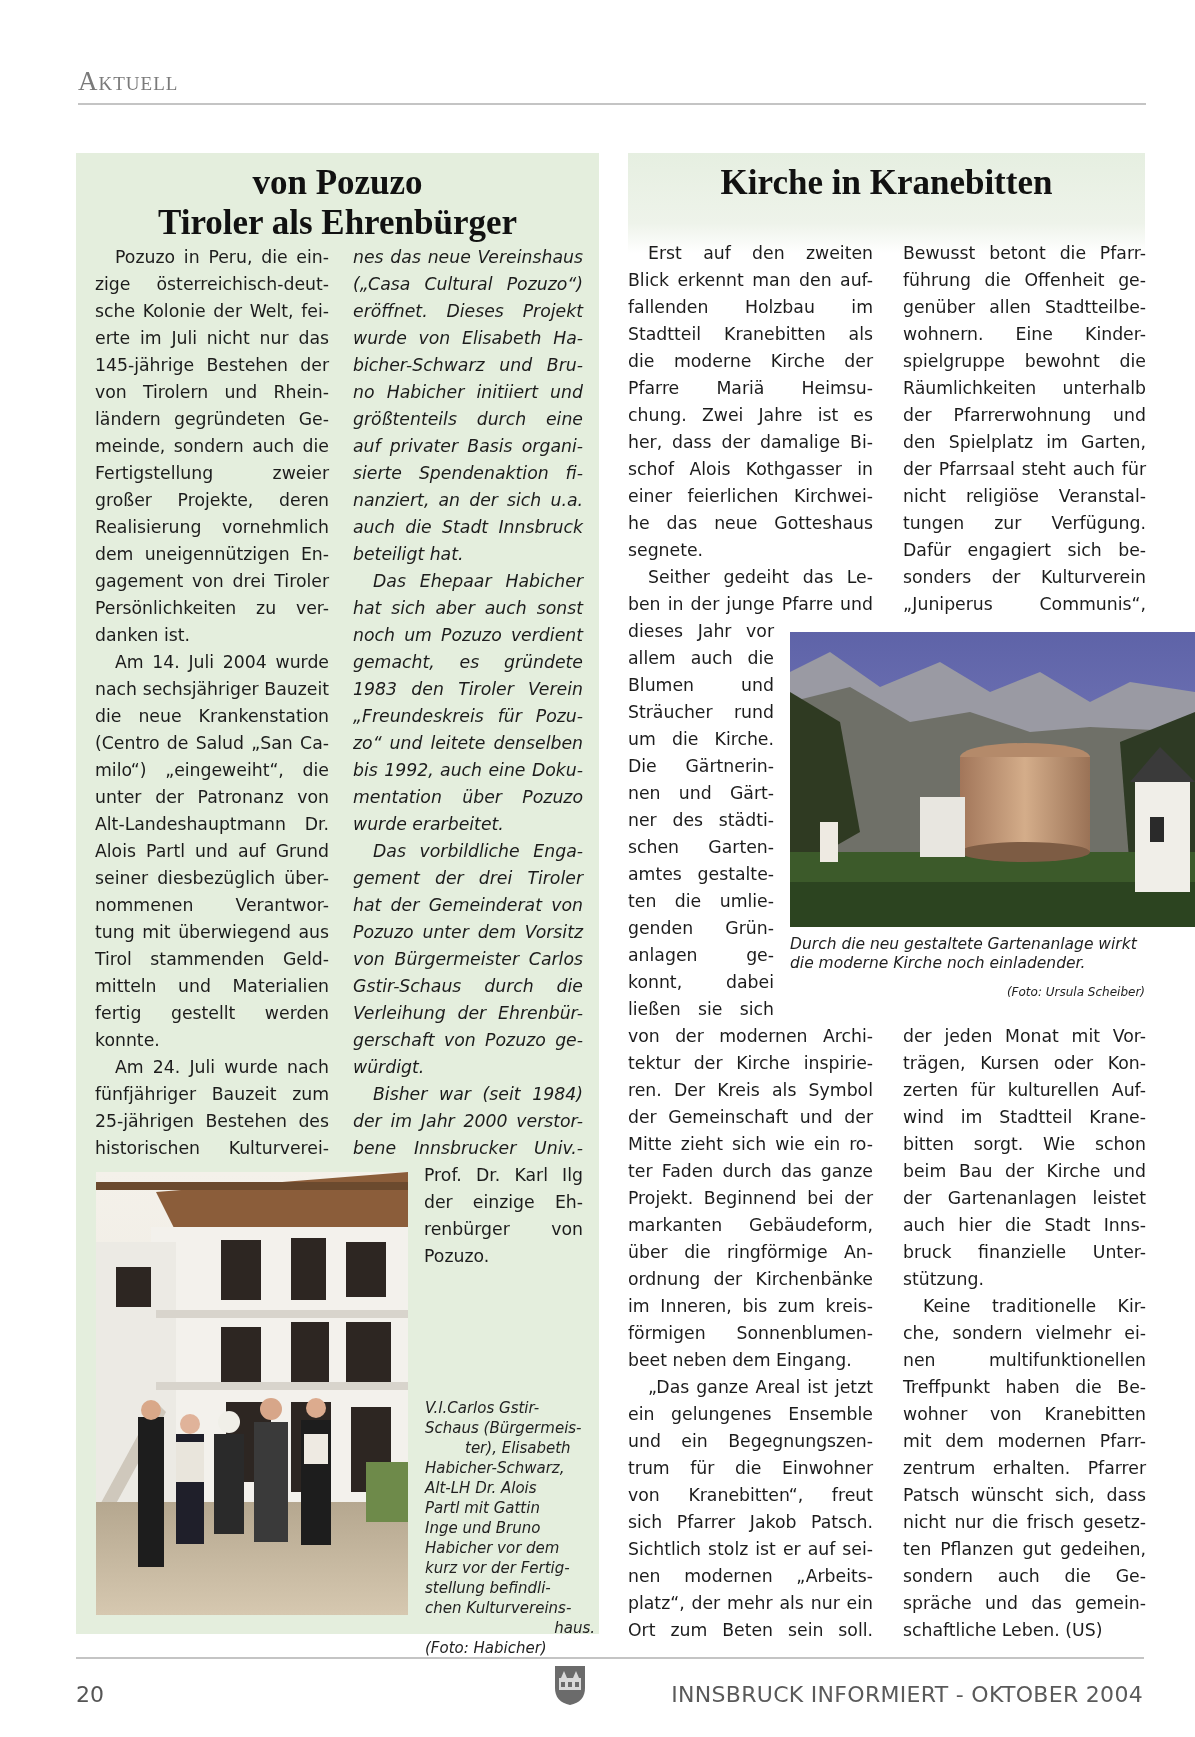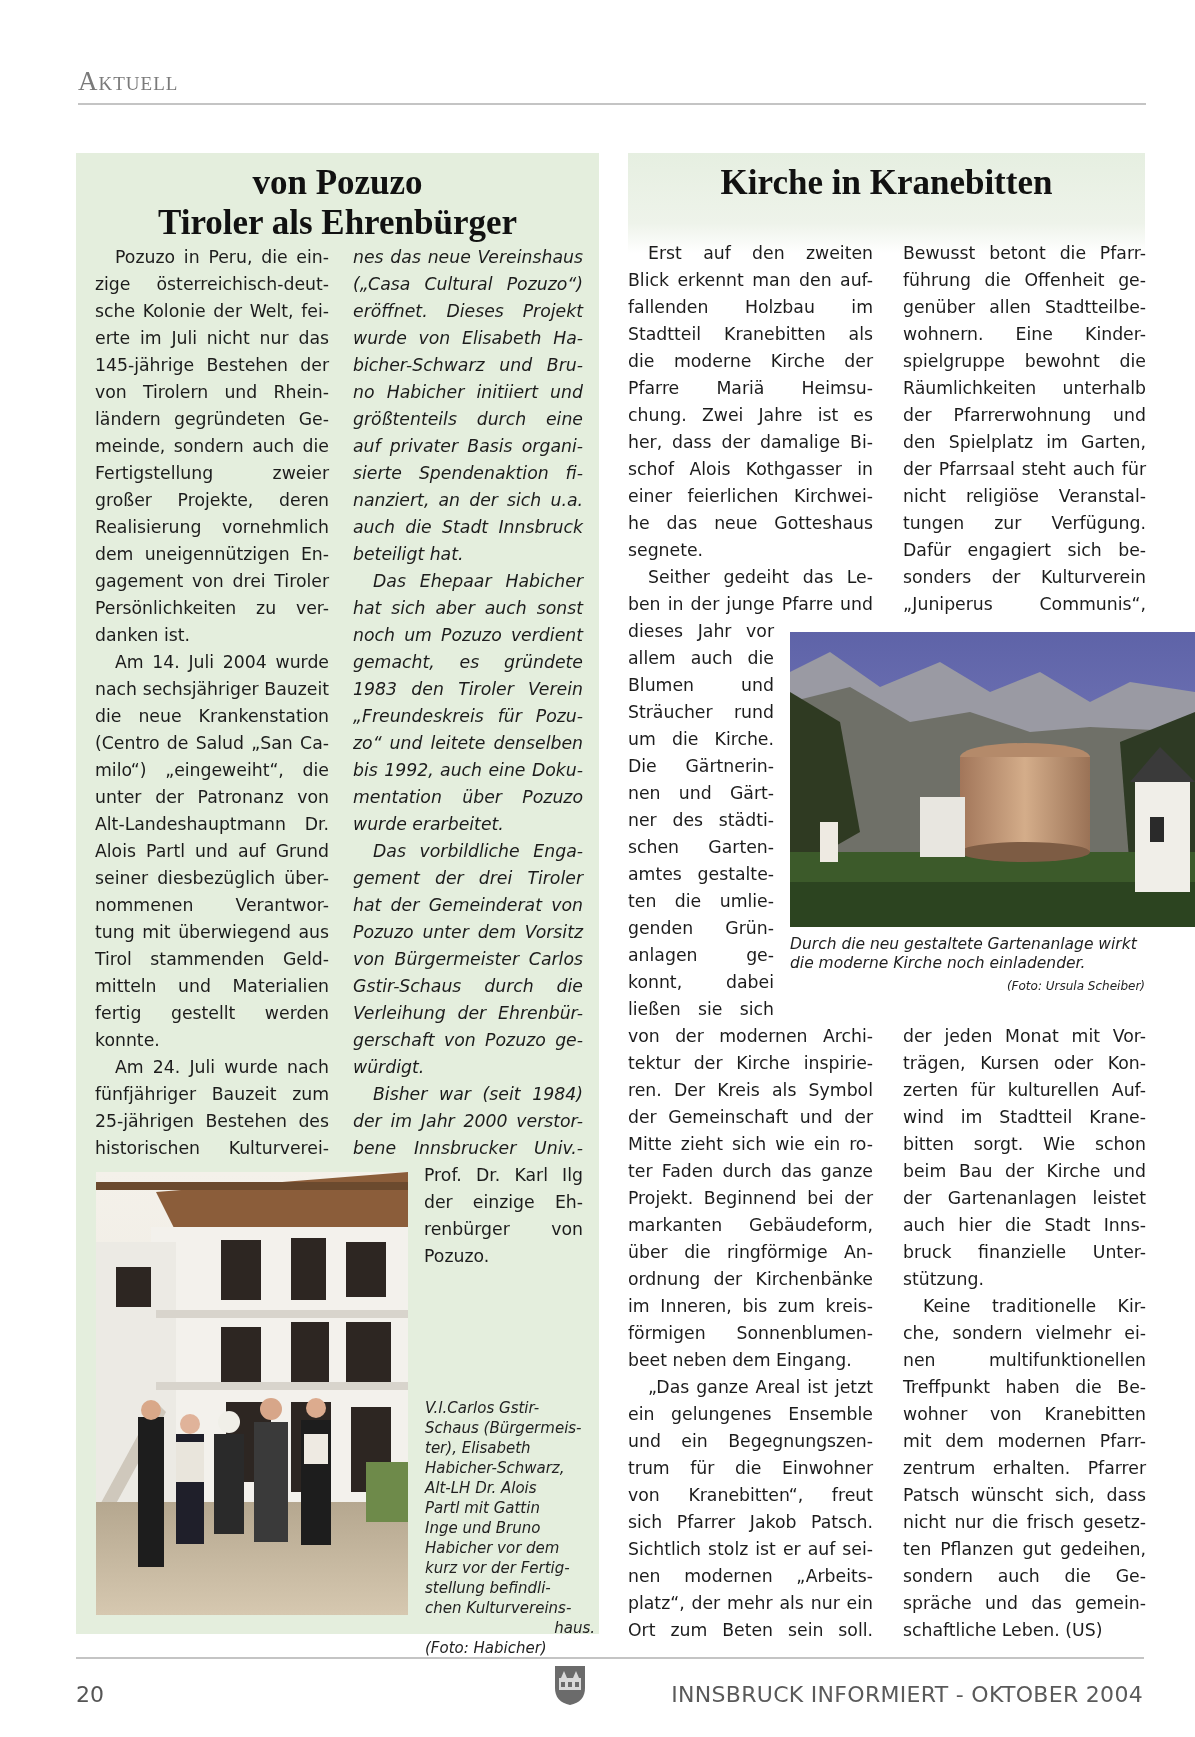--- a/index.html
+++ b/index.html
@@ -23,21 +23,21 @@
   .col { position: absolute; font-family: "DejaVu Sans", sans-serif; font-size: 17.3px; line-height: 27px;
          text-align: justify; color: #1c1c1c; }
   .line { display: block; text-align: justify; text-align-last: justify; white-space: nowrap; }
   .line.last { text-align-last: left; }
 
   .photo { position: absolute; overflow: hidden; }
   .caption { position: absolute; font-family: "DejaVu Sans", sans-serif; font-style: italic; color: #222; }
   .cap-left { left: 425px; top: 1398px; width: 170px; font-size: 15px; line-height: 20px; }
   .credit { font-size: 15px; }
   .cap-right { left: 790px; top: 935px; width: 355px; font-size: 15.5px; line-height: 19px; }
-  .cap-right .credit { display: block; text-align: right; font-size: 12px; margin-top: 4px; }
+  .cap-right .credit { display: block; text-align: right; font-size: 12px; margin-top: 10px; }
 
   .bottom-rule { position: absolute; left: 76px; top: 1657px; width: 1068px; height: 2px; background: #c4c4c4; }
   .page-num { position: absolute; left: 76px; top: 1682px; font-size: 22px; color: #555;
               font-family: "DejaVu Sans", sans-serif; }
   .crest { position: absolute; left: 553px; top: 1664px; width: 34px; height: 42px; }
   .pub { position: absolute; right: 52px; top: 1682px; font-size: 22px; color: #5a5a5a; letter-spacing: 0.3px;
          font-family: "DejaVu Sans", sans-serif; }
 </style>
 </head>
 <body>
@@ -177,21 +177,21 @@
       <rect x="205" y="248" width="30" height="125" fill="#1d1d1d"></rect>
         <circle cx="220" cy="236" r="10" fill="#dcab8e"></circle>
       <rect x="208" y="262" width="24" height="30" fill="#eeeae2"></rect>
     </g>
   </svg>
 </div>
 <div class="caption cap-left">
   <div id="capL">
       <span style="display: block;">V.l.Carlos Gstir-</span>
       <span style="display: block;">Schaus (Bürgermeis-</span>
-      <span style="display: block;">ter), Elisabeth</span>
+      <span style="display: block; margin-left: 40px;">ter), Elisabeth</span>
       <span style="display: block;">Habicher-Schwarz,</span>
       <span style="display: block;">Alt-LH Dr. Alois</span>
       <span style="display: block;">Partl mit Gattin</span>
       <span style="display: block;">Inge und Bruno</span>
       <span style="display: block;">Habicher vor dem</span>
       <span style="display: block;">kurz vor der Fertig-</span>
       <span style="display: block;">stellung befindli-</span>
       <span style="display: block;">chen Kulturvereins-</span>
       <span style="display: block; text-align: right;">haus.</span>
     </div>

